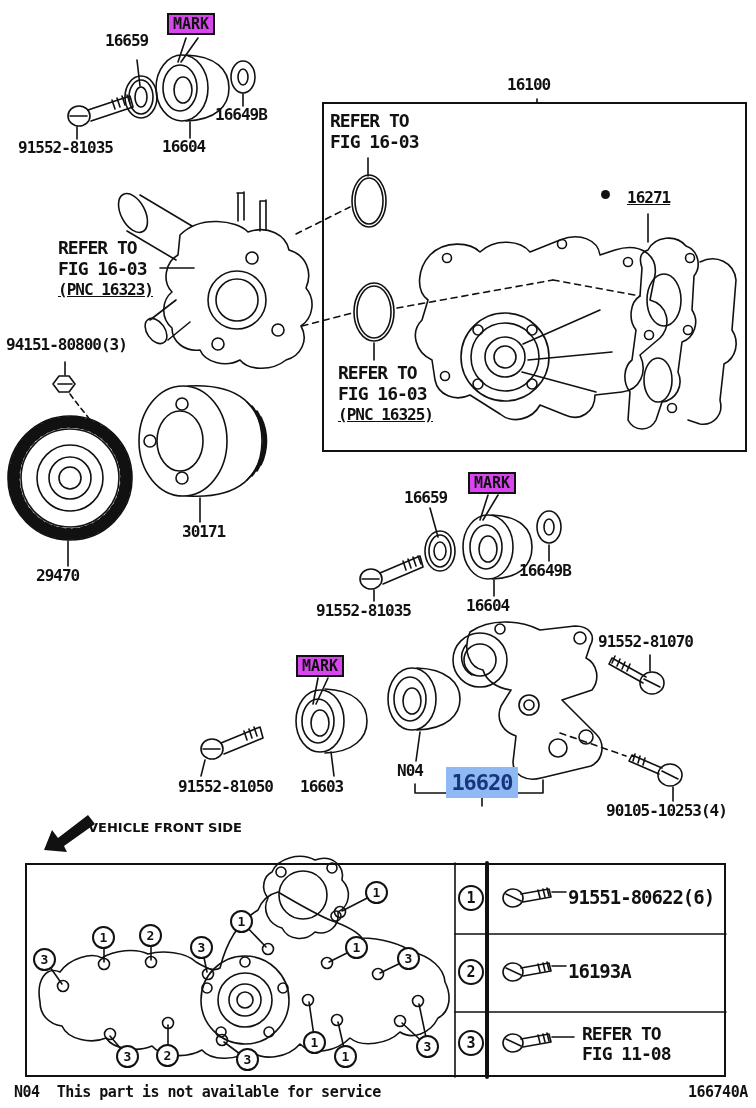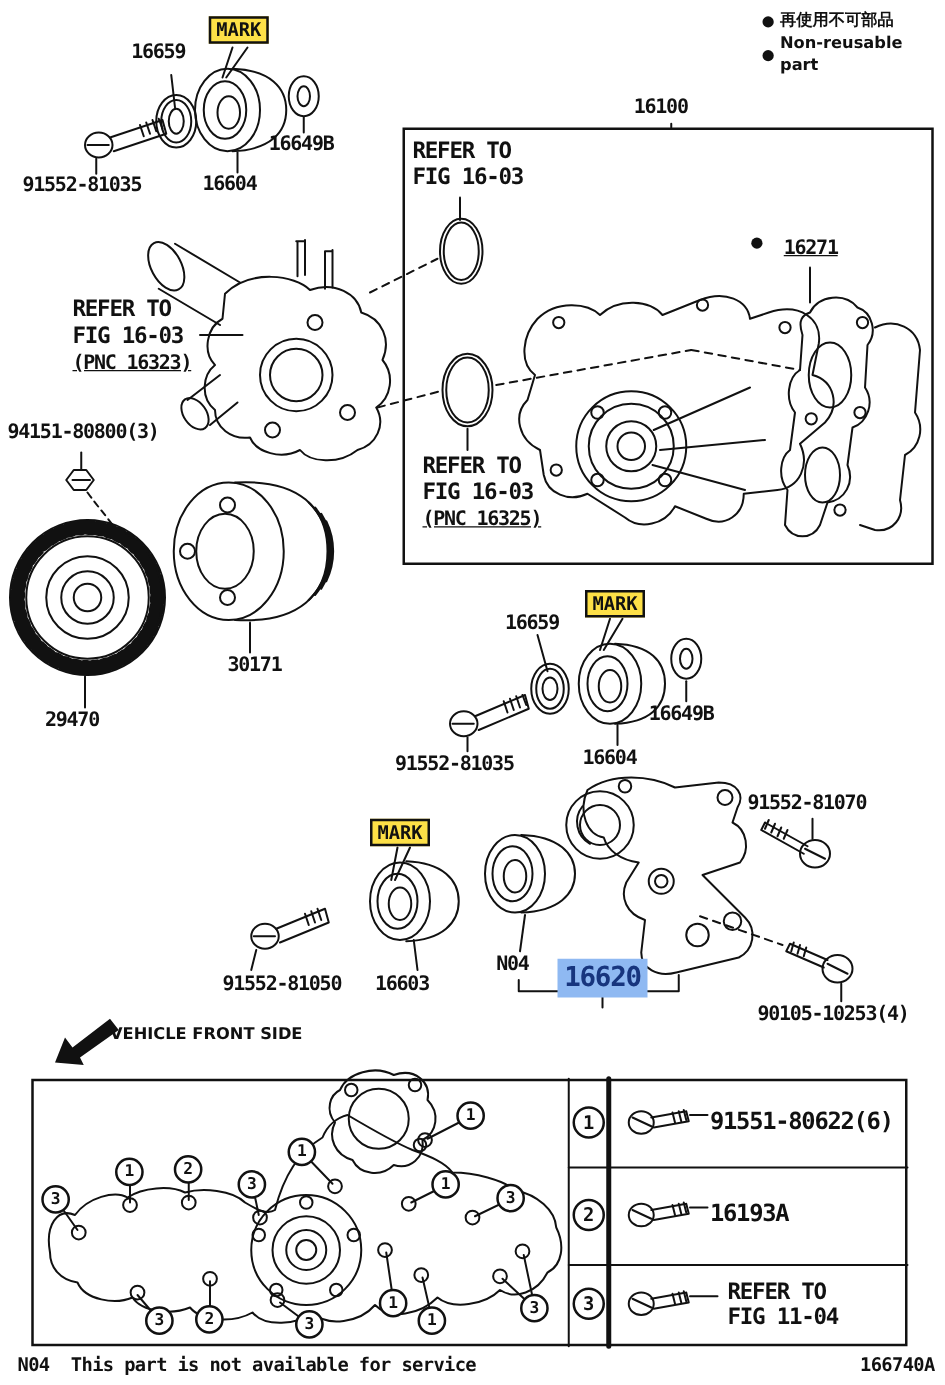--- a/index.html
+++ b/index.html
@@ -3,21 +3,21 @@
 <meta charset="utf-8">
 <style>
   html,body{margin:0;padding:0;background:#ffffff;}
   .canvas{position:relative;width:756px;height:1108px;background:#fff;overflow:hidden;
           font-family:"DejaVu Sans Mono","Liberation Mono",monospace;color:#111;}
   svg.art{position:absolute;left:0;top:0;z-index:1;}
   .frame{position:absolute;border:2px solid #111;box-sizing:border-box;z-index:0;background:transparent;}
   .lbl{position:absolute;z-index:3;font-weight:bold;font-size:16px;letter-spacing:-1px;white-space:nowrap;line-height:1;}
   .note{position:absolute;z-index:3;font-weight:bold;font-size:18px;letter-spacing:-1px;line-height:21px;white-space:nowrap;}
   .note .sm{font-size:16px;text-decoration:underline;}
-  .mark{position:absolute;z-index:3;border:2px solid #111;background:#fde047;font-weight:bold;font-size:15px;
+  .mark{position:absolute;z-index:3;border:2px solid #111;background:#d946ef;font-weight:bold;font-size:15px;
         padding:1px 4px 0 4px;line-height:17px;letter-spacing:0;}
   .legend{position:absolute;z-index:3;font-weight:bold;font-size:13px;line-height:18px;
           font-family:"DejaVu Sans","Liberation Sans",sans-serif;}
   .legend-row{display:flex;align-items:center;gap:5px;}
   .dot{width:9px;height:9px;border-radius:50%;background:#111;display:inline-block;flex:0 0 auto;}
   .co{position:absolute;z-index:4;width:23px;height:23px;border:2px solid #111;border-radius:50%;background:#fff;
       box-sizing:border-box;display:flex;align-items:center;justify-content:center;
       font-weight:bold;font-size:13px;line-height:1;}
   .co-lg{width:26px;height:26px;font-size:15px;}
   .hl{position:absolute;z-index:4;background:#8fb9f2;color:#17357e;font-weight:bold;font-size:22px;
@@ -288,30 +288,20 @@
       <g>
         <ellipse cx="513" cy="1043" rx="10" ry="9"></ellipse>
           <path d="M506 1039 l15 7"></path>
         <path d="M521 1039 L549 1034 M523 1047 L551 1042 M549 1034 L551 1042"></path>
         <path d="M538 1035 l2 8 M543 1034 l2 8 M547 1033 l2 8"></path>
         <path d="M552 1037 H574"></path>
       </g>
     </g>
   </svg>
 
-  <div class="legend" style="left:610px;top:8px">
-    <div class="legend-row">
-      <span class="dot"></span>
-      <span>再使用不可部品</span>
-    </div>
-    <div class="legend-row">
-      <span class="dot"></span>
-      <span>Non-reusable part</span>
-    </div>
-  </div>
 
   <div class="lbl" style="left:105px;top:33px">16659</div>
   <div class="mark" style="left:167px;top:13px">MARK</div>
   <div class="lbl" style="left:215px;top:107px">16649B</div>
   <div class="lbl" style="left:162px;top:139px">16604</div>
   <div class="lbl" style="left:18px;top:140px">91552-81035</div>
 
   <div class="note" style="left:58px;top:237px">
     <div>REFER TO</div>
     <div>FIG 16-03</div>
@@ -369,21 +359,21 @@
   <div class="co" style="left:334px;top:1045px">1</div>
   <div class="co" style="left:416px;top:1035px">3</div>
 
   <div class="co co-lg" style="left:458px;top:885px">1</div>
   <div class="co co-lg" style="left:458px;top:959px">2</div>
   <div class="co co-lg" style="left:458px;top:1030px">3</div>
   <div class="lbl" style="left:568px;top:888px;font-size:19px">91551-80622(6)</div>
   <div class="lbl" style="left:568px;top:962px;font-size:19px">16193A</div>
   <div class="note" style="left:582px;top:1024px;font-size:18px;line-height:20px">
     <div>REFER TO</div>
-    <div>FIG 11-04</div>
+    <div>FIG 11-08</div>
   </div>
 
   <div class="footer" style="left:14px;top:1083px">
     <span>N04</span>&nbsp;
     <span>This part is not available for service</span>
   </div>
   <div class="footer" style="left:688px;top:1083px">166740A</div>
 
 </div>
 

